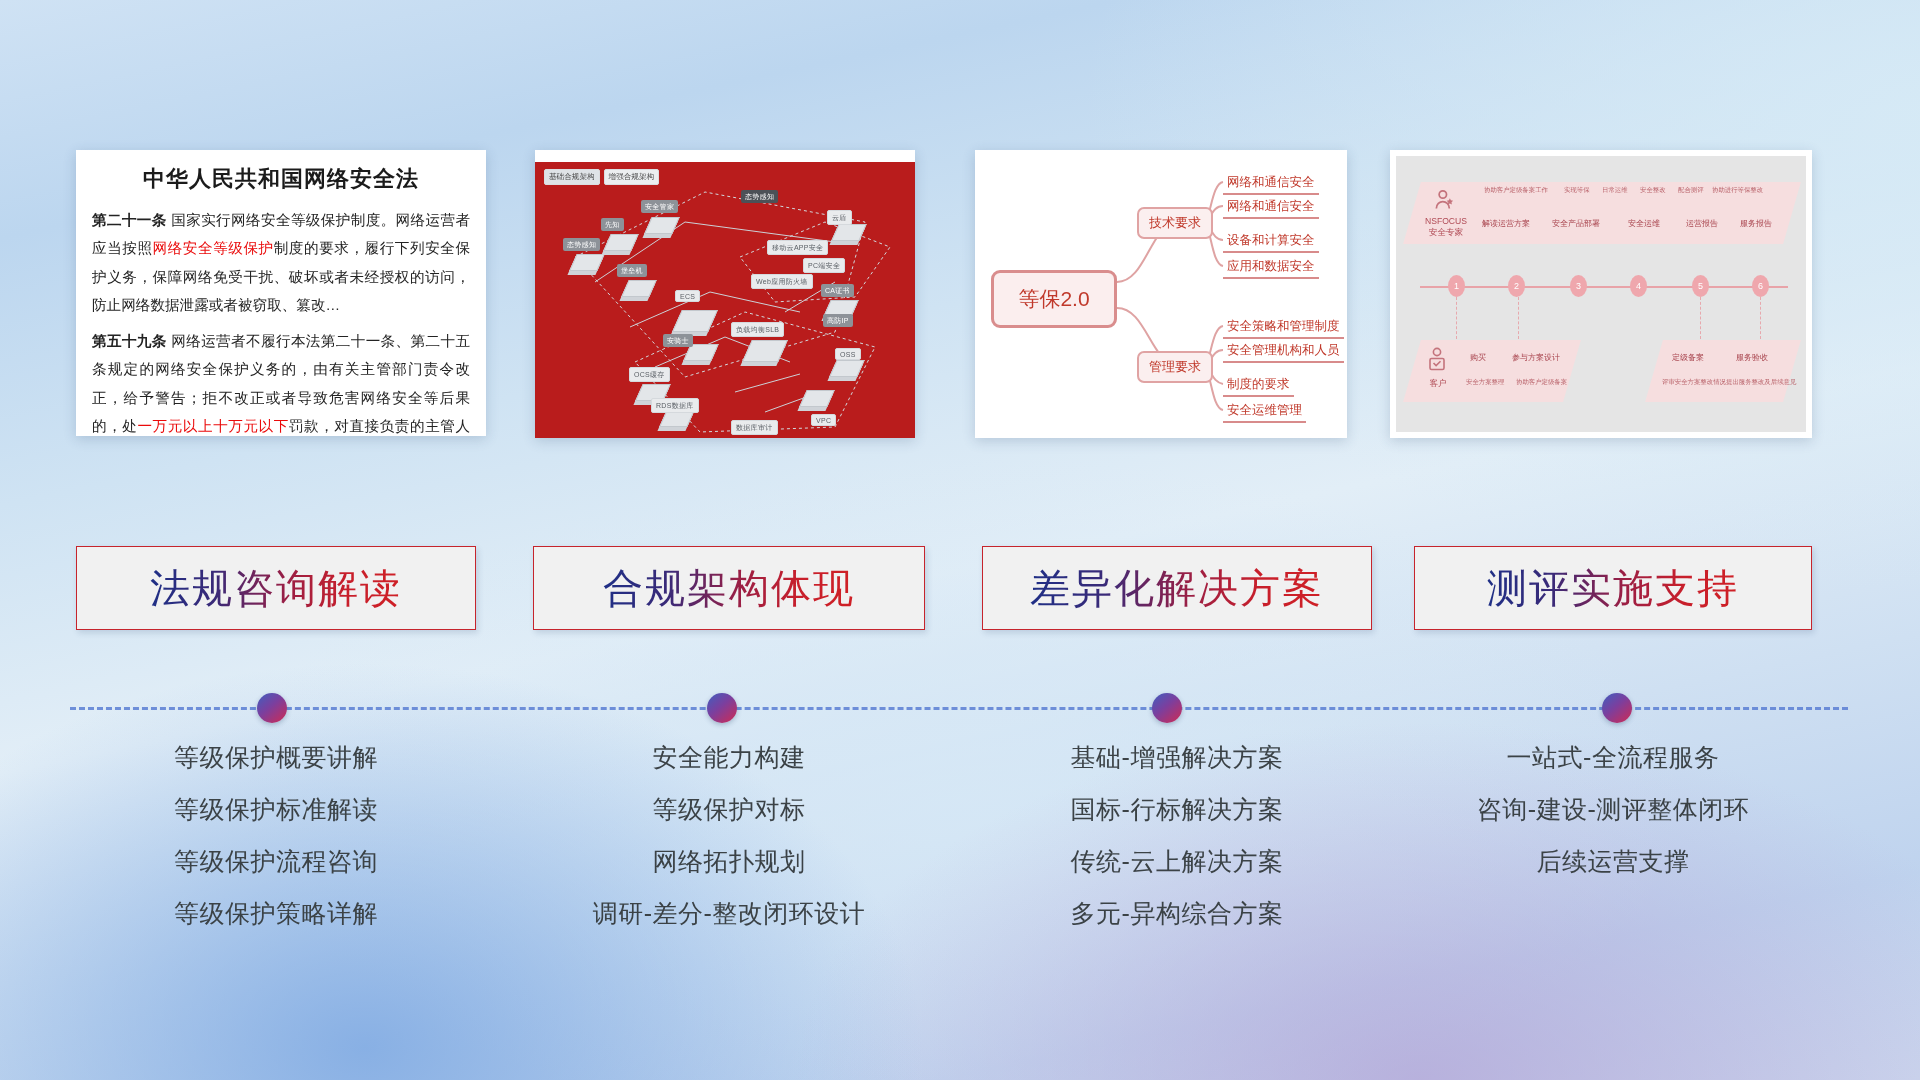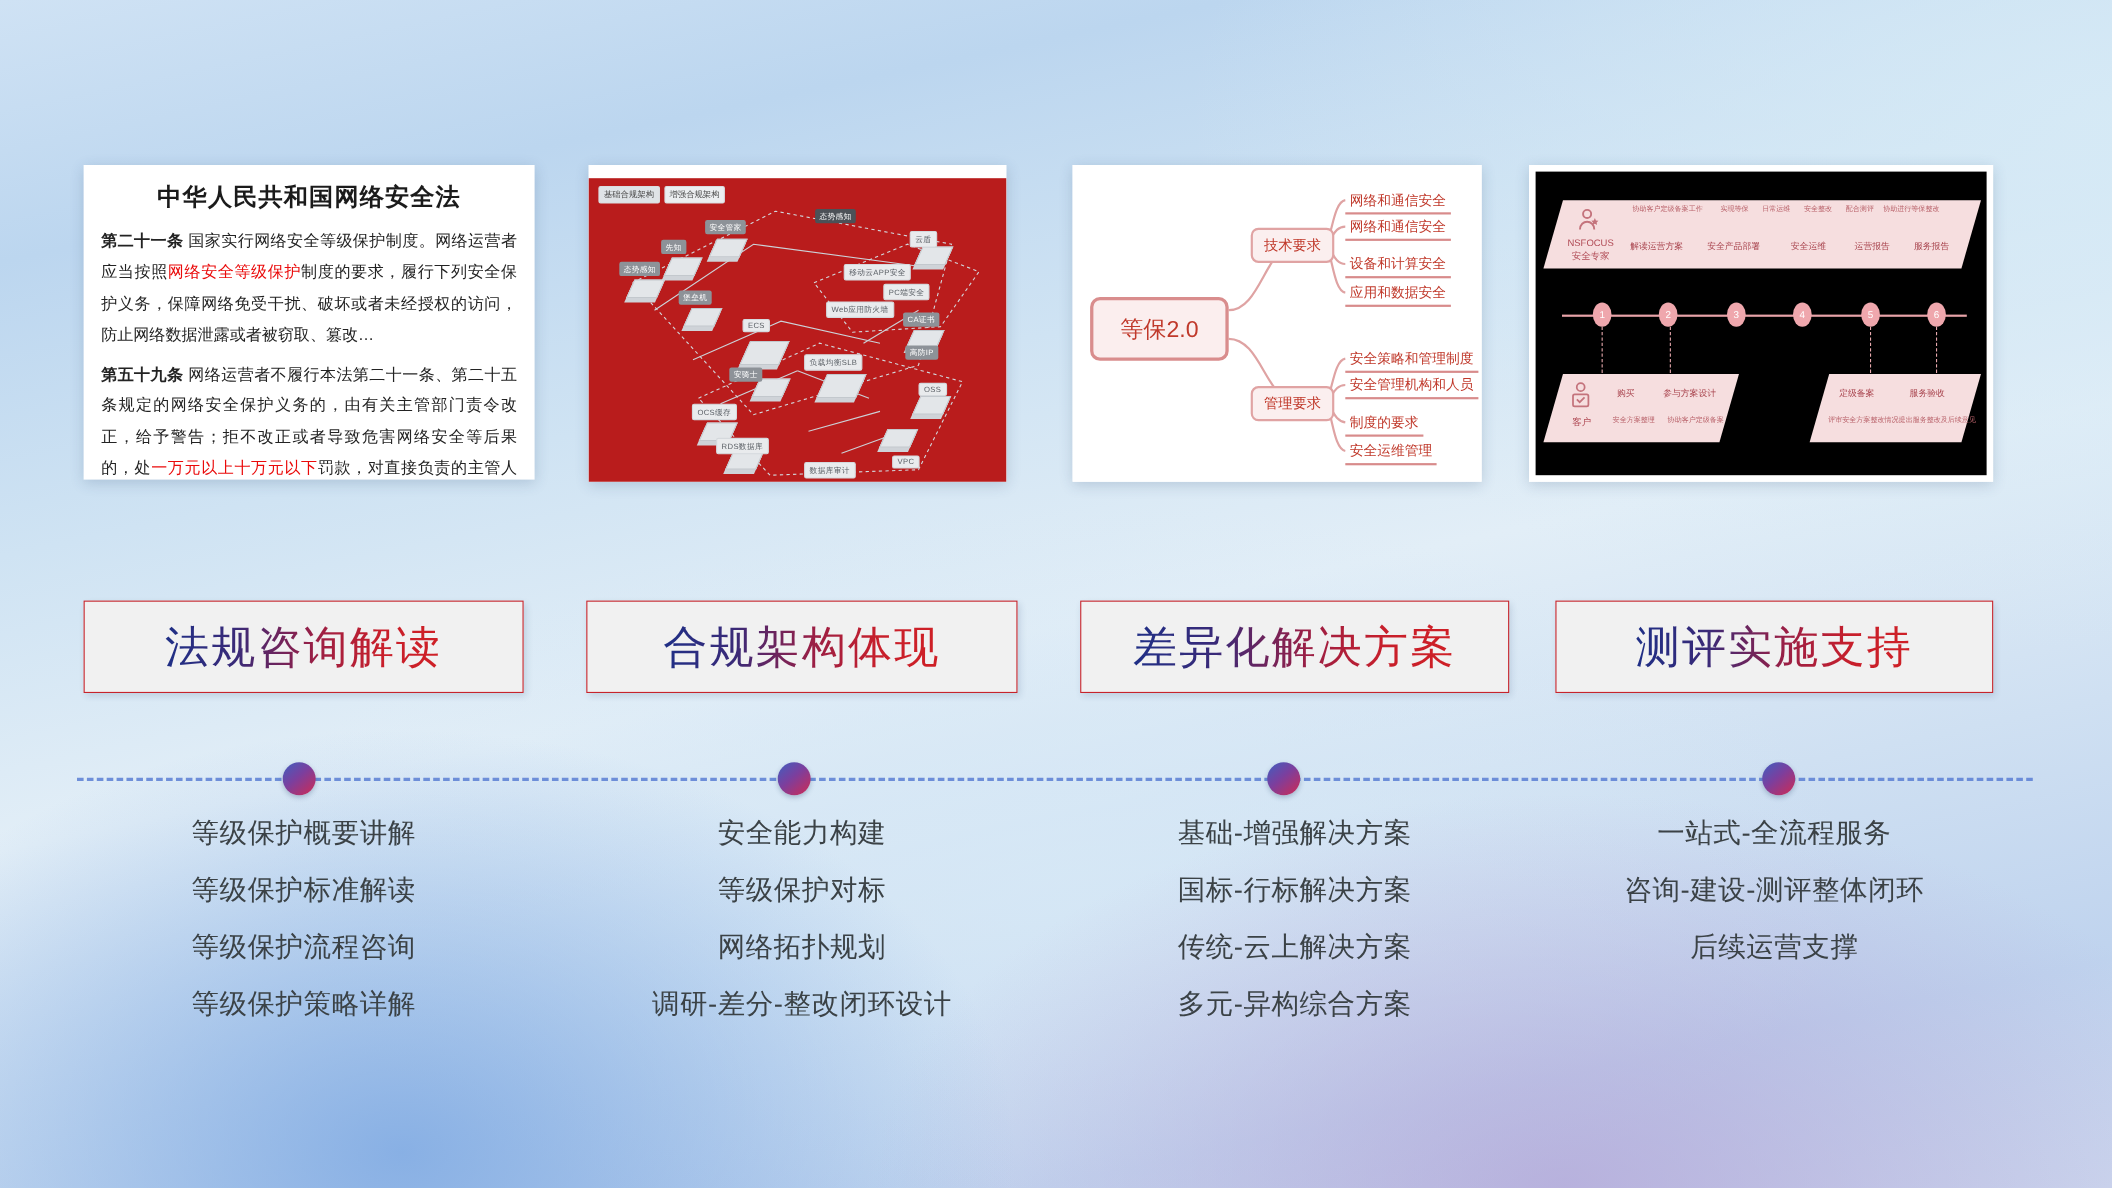--- a/index.html
+++ b/index.html
@@ -73,21 +73,21 @@
   }
   .mm-leaf{
     position:absolute;color:#c0392b;font-size:12.5px;white-space:nowrap;
     border-bottom:2px solid #d88b8b;padding:0 4px 2px 4px;
     font-family:"Liberation Serif","DejaVu Serif",serif;
   }
   .mm-svg{position:absolute;left:0;top:0;width:100%;height:100%;}
 
   
   .nsf{position:relative;width:100%;height:100%;background:#fff;padding:6px;box-sizing:border-box;}
-  .nsf-inner{position:relative;width:100%;height:100%;background:#000000;}
+  .nsf-inner{position:relative;width:100%;height:100%;background:#e5e5e5;}
   .ribbon{
     position:absolute;background:#f6dedf;transform:skewX(-16deg);
   }
   .nsf-t{position:absolute;font-size:6.4px;color:#b9626a;white-space:nowrap;}
   .nsf-b{position:absolute;font-size:8px;color:#a8434d;white-space:nowrap;}
   .nsf-brand{position:absolute;font-size:8.6px;color:#b04a55;text-align:center;line-height:1.25;white-space:nowrap;}
   .nsf-line{position:absolute;height:1.6px;background:#e8a3a8;}
   .nsf-num{
     position:absolute;width:17px;height:22px;border-radius:50%;
     background:#efa7ad;color:#fff;font-size:9px;

